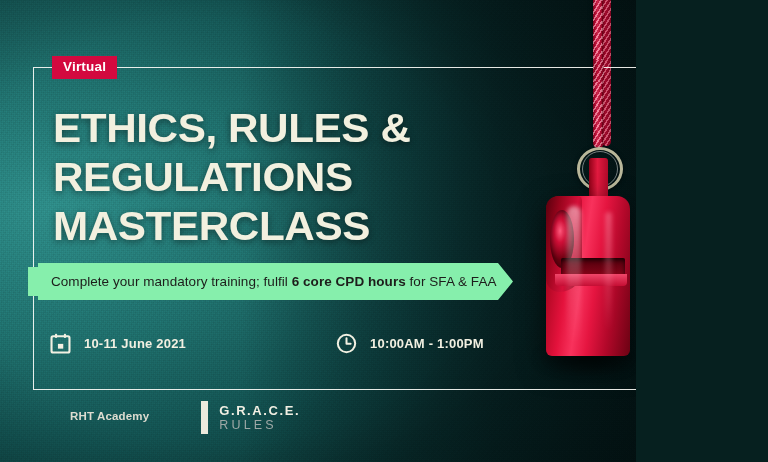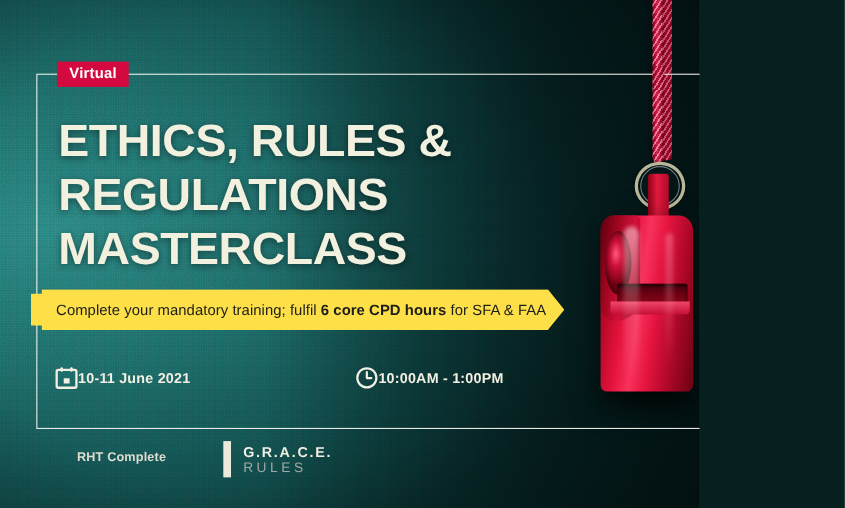--- a/index.html
+++ b/index.html
@@ -178,21 +178,21 @@
     white-space:nowrap;
     text-shadow:0 2px 7px rgba(0,0,0,.45);
     transform:scaleX(1.03);
     transform-origin:left center;
   }
 
   
   #subtitle-ribbon {
     position:absolute; left:28px; top:263px;
     width:485px; height:37px;
-    background:#fde047;
+    background:#86efac;
     clip-path:polygon(
       0px 4px, 10px 4px, 10px 0px,
       470px 0px, 485px 18.5px, 470px 37px,
       10px 37px, 10px 33px, 0px 33px);
     box-shadow:0 3px 10px rgba(0,0,0,.38);
     display:flex; align-items:center;
   }
   #subtitle-text {
     margin-left:23px;
     font-size:13.5px;
@@ -201,21 +201,21 @@
     white-space:nowrap;
   }
   #subtitle-text b { font-weight:bold; }
 
   
   #meta-row { position:absolute; left:50px; top:333px; display:flex; align-items:center; }
   .meta-item { display:flex; align-items:center; }
   .meta-item.time { margin-left:150px; }
   .meta-text {
     color:#f2f0e2; font-size:13px; font-weight:bold;
-    letter-spacing:.2px; white-space:nowrap;
+    margin-left:13px; letter-spacing:.2px; white-space:nowrap;
   }
   .ico { width:21px; height:21px; display:block; }
 
   
   #footer { position:absolute; left:47px; top:404px; display:flex; align-items:center; }
   #rht-logo { display:flex; flex-direction:column; }
   .rht-top { display:flex; align-items:center; }
   .rht-word {
     color:#f4f2e6; font-size:25px; font-weight:bold;
     letter-spacing:.3px; line-height:1;
@@ -308,21 +308,21 @@
           <path d="M11 5.6 V11.2 H15.3" fill="none" stroke="#f2f0e2" stroke-width="2.1" stroke-linecap="round" stroke-linejoin="round"></path>
         </svg>
       </span>
       <span class="meta-text">10:00AM - 1:00PM</span>
     </div>
   </div>
 
   <div id="footer">
 
 
-    <div id="rht-academy">RHT Complete</div>
+    <div id="rht-academy">RHT Academy</div>
 
     <div id="grace-logo">
       <div class="grace-bar"></div>
       <div class="grace-txt">
         <span class="grace-1">G.R.A.C.E.</span>
         <span class="grace-2">RULES</span>
       </div>
     </div>
 
   </div>

